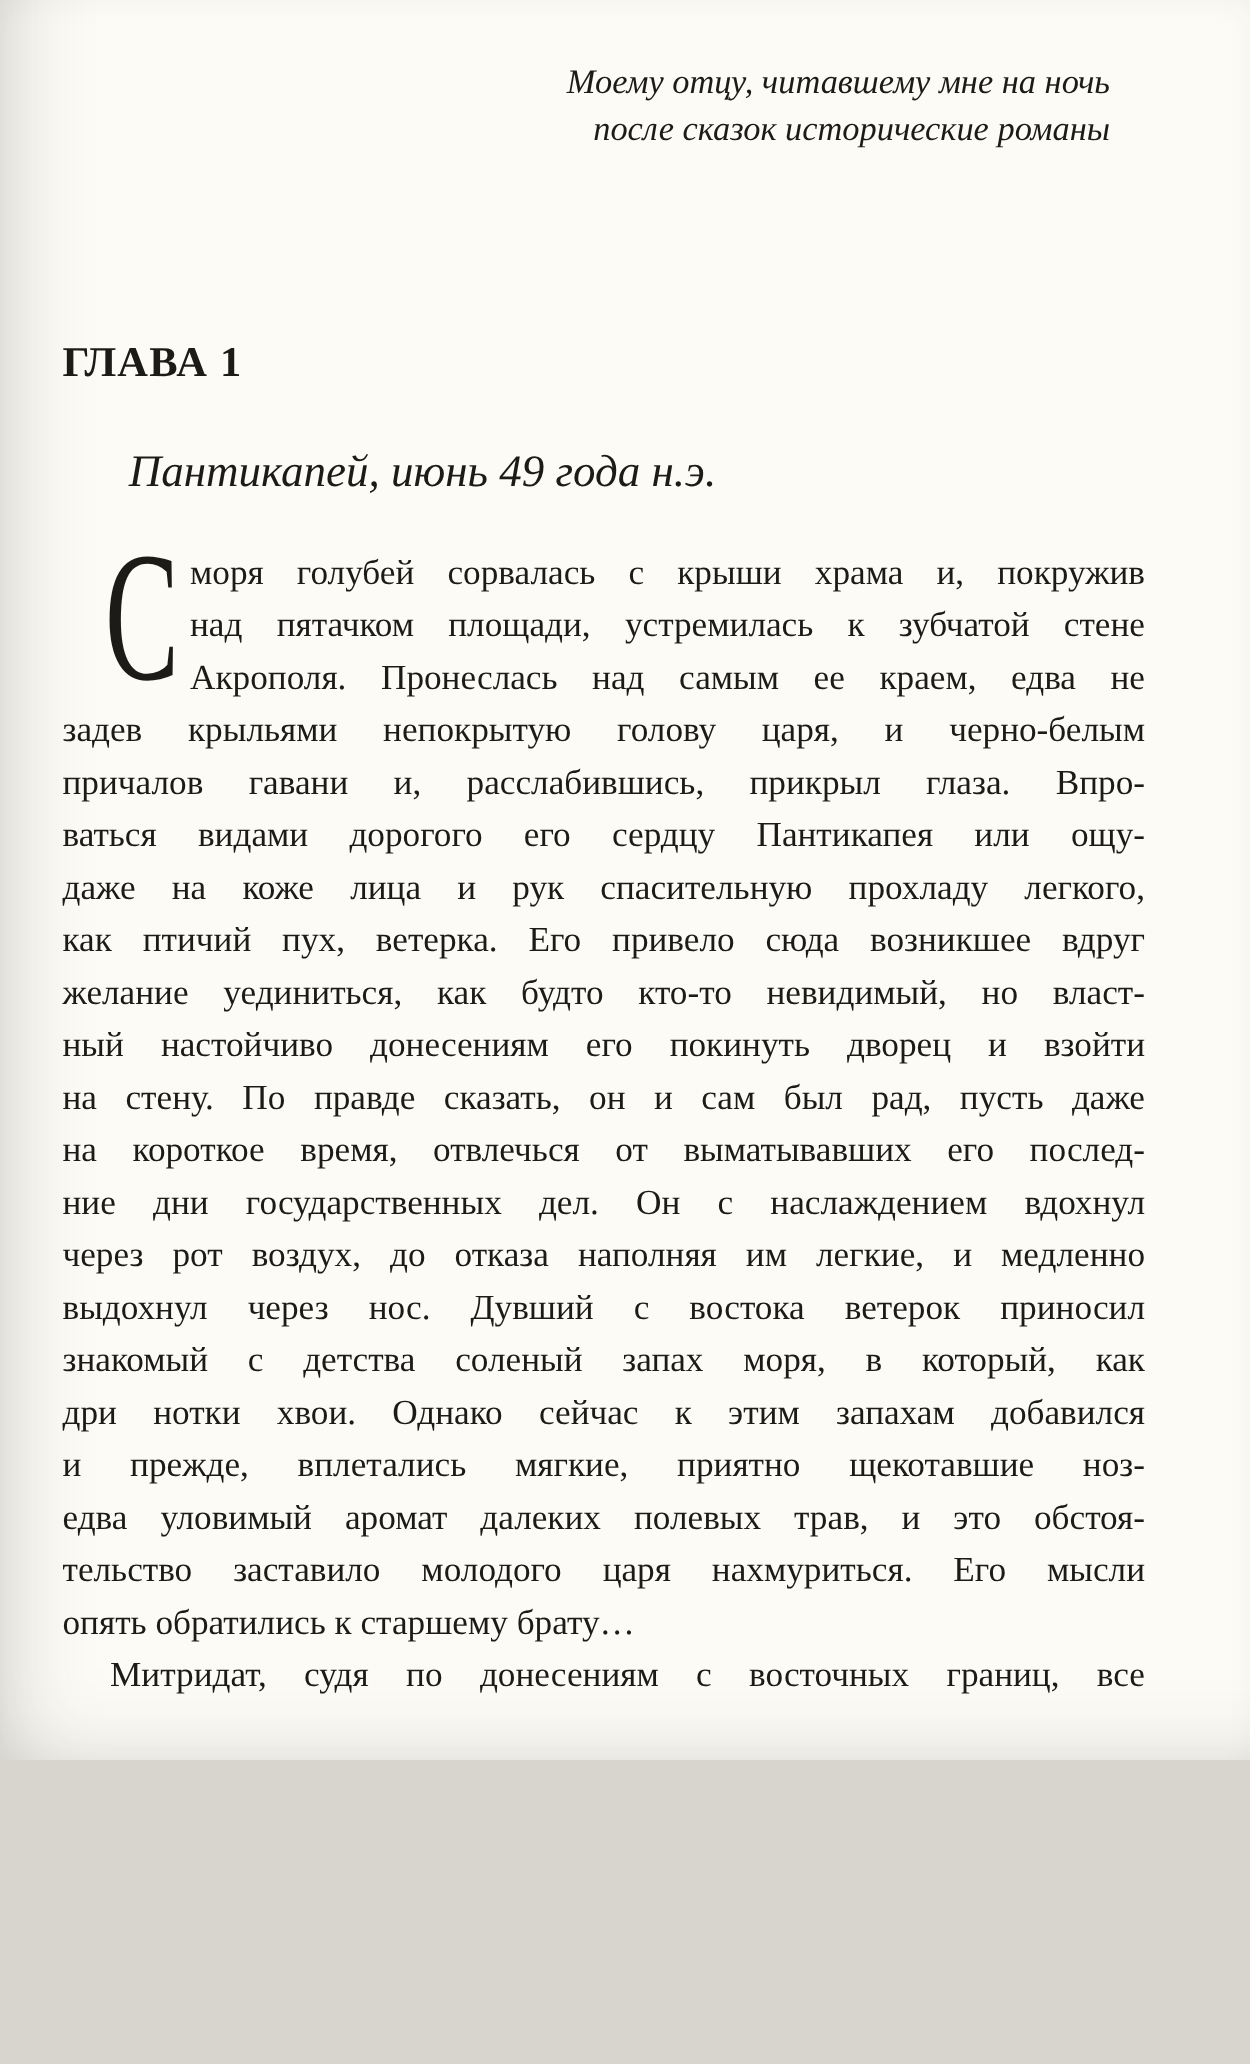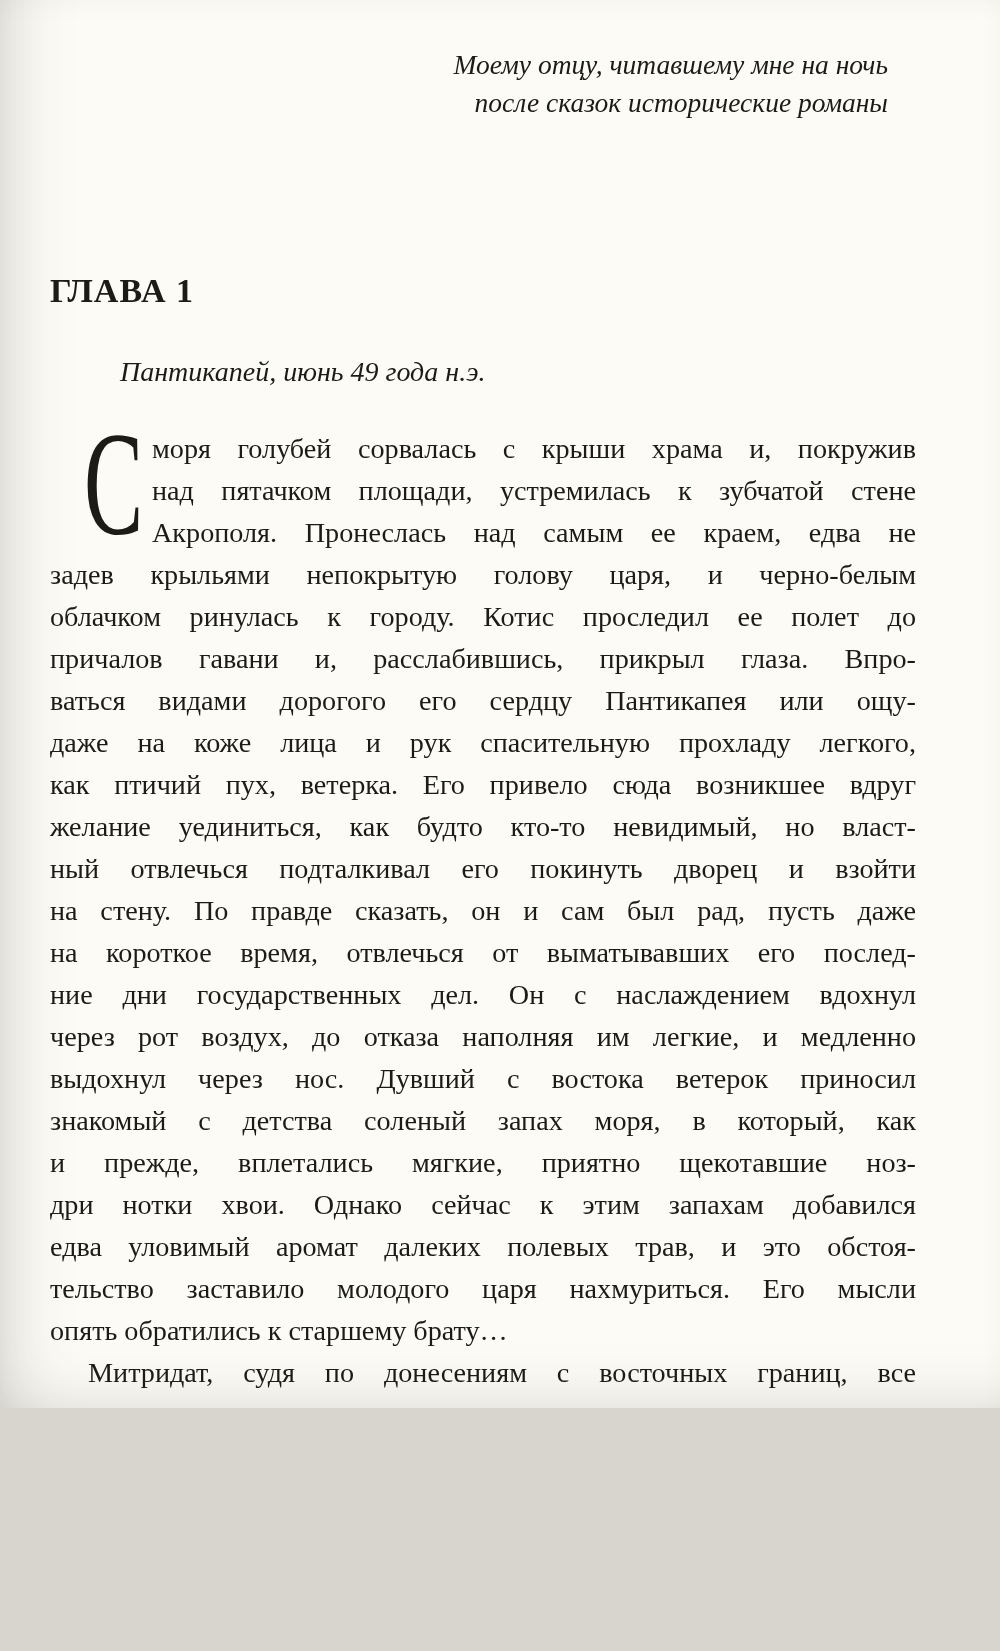--- a/index.html
+++ b/index.html
@@ -30,23 +30,23 @@
   }
   .chapter-title {
     margin-top: 150px;
     text-align: left;
     font-weight: bold;
     font-size: 34px;
     letter-spacing: 1px;
   }
   .dateline {
     margin-top: 46px;
-    margin-left: 70px;
+    margin-left: 53px;
     font-style: italic;
-    font-size: 28px;
+    font-size: 36px;
   }
   .body-text {
     margin-top: 40px;
     font-size: 28.2px;
     line-height: 42px;
   }
   .line {
     text-align: justify;
     text-align-last: justify;
     white-space: normal;
@@ -83,35 +83,34 @@
 
   <div class="body-text">
 
     <div class="para">
       <div class="drop-cap">С</div>
       <div>
           <div class="line">моря голубей сорвалась с крыши храма и, покружив</div>
           <div class="line">над пятачком площади, устремилась к зубчатой стене</div>
           <div class="line">Акрополя. Пронеслась над самым ее краем, едва не</div>
           <div class="line">задев крыльями непокрытую голову царя, и черно-белым</div>
-          <div class="line">облачком ринулась к городу. Котис проследил ее полет до</div>
           <div class="line">причалов гавани и, расслабившись, прикрыл глаза. Впро-</div>
           <div class="line">ваться видами дорогого его сердцу Пантикапея или ощу-</div>
           <div class="line">даже на коже лица и рук спасительную прохладу легкого,</div>
           <div class="line">как птичий пух, ветерка. Его привело сюда возникшее вдруг</div>
           <div class="line">желание уединиться, как будто кто-то невидимый, но власт-</div>
-          <div class="line">ный отвлечься подталкивал его покинуть дворец и взойти</div>
+          <div class="line">ный настойчиво донесениям его покинуть дворец и взойти</div>
           <div class="line">на стену. По правде сказать, он и сам был рад, пусть даже</div>
           <div class="line">на короткое время, отвлечься от выматывавших его послед-</div>
           <div class="line">ние дни государственных дел. Он с наслаждением вдохнул</div>
           <div class="line">через рот воздух, до отказа наполняя им легкие, и медленно</div>
           <div class="line">выдохнул через нос. Дувший с востока ветерок приносил</div>
           <div class="line">знакомый с детства соленый запах моря, в который, как</div>
+          <div class="line">дри нотки хвои. Однако сейчас к этим запахам добавился</div>
           <div class="line">и прежде, вплетались мягкие, приятно щекотавшие ноз-</div>
-          <div class="line">дри нотки хвои. Однако сейчас к этим запахам добавился</div>
           <div class="line">едва уловимый аромат далеких полевых трав, и это обстоя-</div>
           <div class="line">тельство заставило молодого царя нахмуриться. Его мысли</div>
           <div class="line last-line">опять обратились к старшему брату…</div>
         </div>
     </div>
 
     <div class="para para-indent">
       <div>
           <div class="line">Митридат, судя по донесениям с восточных границ, все</div>
         </div>

